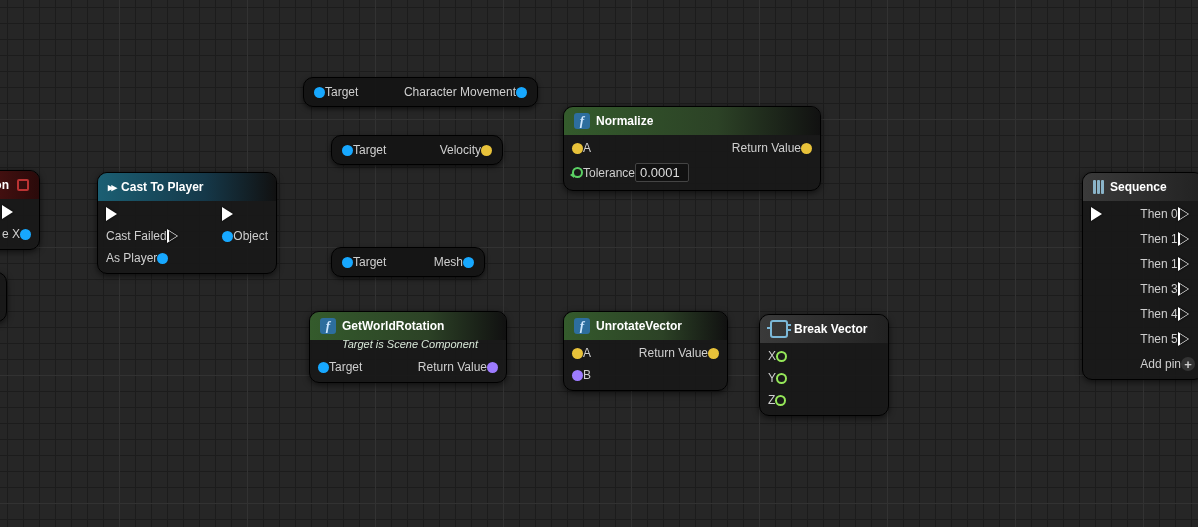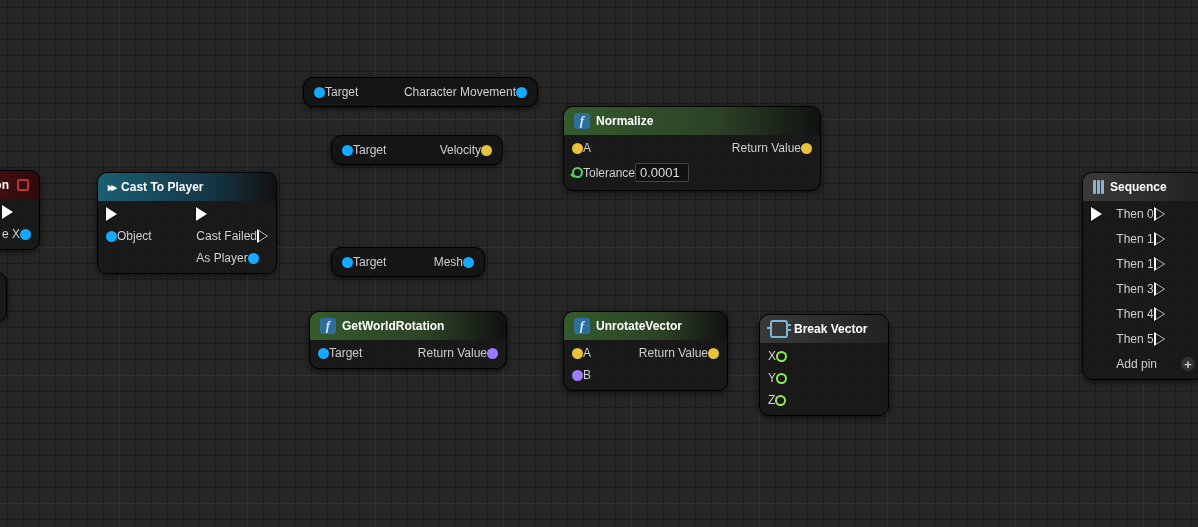--- a/index.html
+++ b/index.html
@@ -47,21 +47,21 @@
   .bicon{width:14px;height:14px;border:2px solid #7bb8d8;border-radius:3px;position:relative}
   .bicon::before,.bicon::after{content:"";position:absolute;background:#7bb8d8}
   .bicon::before{left:-5px;top:5px;width:5px;height:2px}
   .bicon::after{right:-5px;top:2px;width:5px;height:2px;box-shadow:0 5px 0 #7bb8d8}
   .compact{position:absolute;background:rgba(20,20,20,.93);border:1px solid #000;border-radius:10px;
     display:flex;align-items:center;justify-content:space-between;padding:0 10px;height:28px;
     box-shadow:0 2px 5px rgba(0,0,0,.6)}
   .inputbox{background:#111;border:1px solid #444;color:#ddd;padding:1px 4px;font-size:13px;width:44px;border-radius:2px}
   
   .redbox{width:8px;height:8px;border:2px solid #b33;border-radius:2px}
-  .addpin{display:flex;align-items:center;gap:24px;cursor:pointer}
+  .addpin{display:flex;align-items:center;gap:0;cursor:pointer}
   .plus{width:14px;height:14px;border-radius:50%;background:#333;color:#ccc;display:flex;align-items:center;justify-content:center;font-weight:bold;font-size:13px}
 </style>
 </head>
 <body>
 <div class="grid"></div>
 
 <svg class="wires">
 
   <path d="M33,209 C60,209 75,209 108,209" stroke="#fff" stroke-width="1.5" fill="none"></path>
   <path d="M270,209 C600,209 780,209 1033,209" stroke="#fff" stroke-width="1.2" fill="none"></path>
@@ -112,40 +112,40 @@
 
   </div>
 </div>
 
 <div class="node" style="left:97px;top:172px;width:178px">
   <div class="hdr cast">
     <span style="font-size:11px;letter-spacing:-2px">▸▸</span>
     <span>Cast To Player</span>
   </div>
   <div class="body">
+    <div class="col right">
+      <div class="pinrow">
+          <span class="exec"></span>
+        </div>
+      <div class="pinrow">
+        <span>Cast Failed</span>
+          <span class="exec hole"></span>
+        </div>
+      <div class="pinrow">
+        <span>As Player</span>
+          <span class="pin blue full"></span>
+        </div>
+    </div>
     <div class="col">
       <div class="pinrow">
           <span class="exec"></span>
         </div>
       <div class="pinrow">
         <span class="pin blue full"></span>
           <span>Object</span>
-        </div>
-    </div>
-    <div class="col right">
-      <div class="pinrow">
-          <span class="exec"></span>
-        </div>
-      <div class="pinrow">
-        <span>Cast Failed</span>
-          <span class="exec hole"></span>
-        </div>
-      <div class="pinrow">
-        <span>As Player</span>
-          <span class="pin blue full"></span>
         </div>
     </div>
   </div>
 </div>
 
 <div class="compact" style="left:303px;top:77px;width:213px">
   <div class="pinrow">
     <span class="pin blue full"></span>
       <span>Target</span>
     </div>
@@ -201,20 +201,21 @@
         </div>
     </div>
   </div>
 </div>
 
 <div class="node" style="left:309px;top:311px;width:196px">
   <div class="hdr func">
     <span class="ficon">f</span>
     <span>GetWorldRotation</span>
   </div>
+  <div class="sub">Target is Scene Component</div>
   <div class="body">
     <div class="col">
       <div class="pinrow">
         <span class="pin blue full"></span>
           <span>Target</span>
         </div>
     </div>
     <div class="col right">
       <div class="pinrow">
         <span>Return Value</span>

